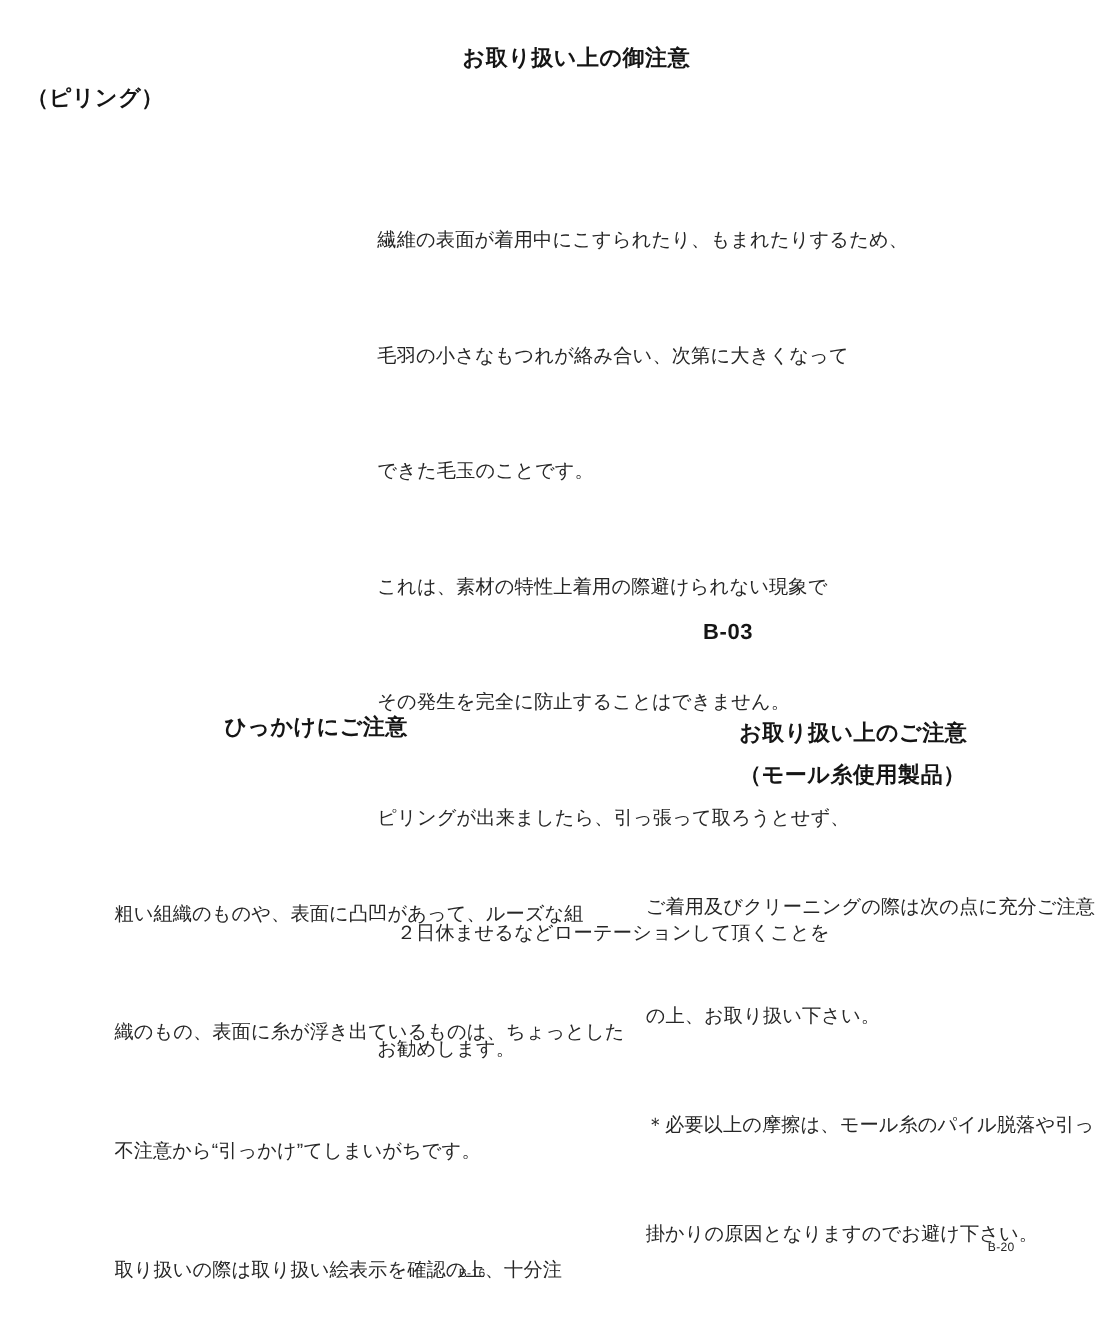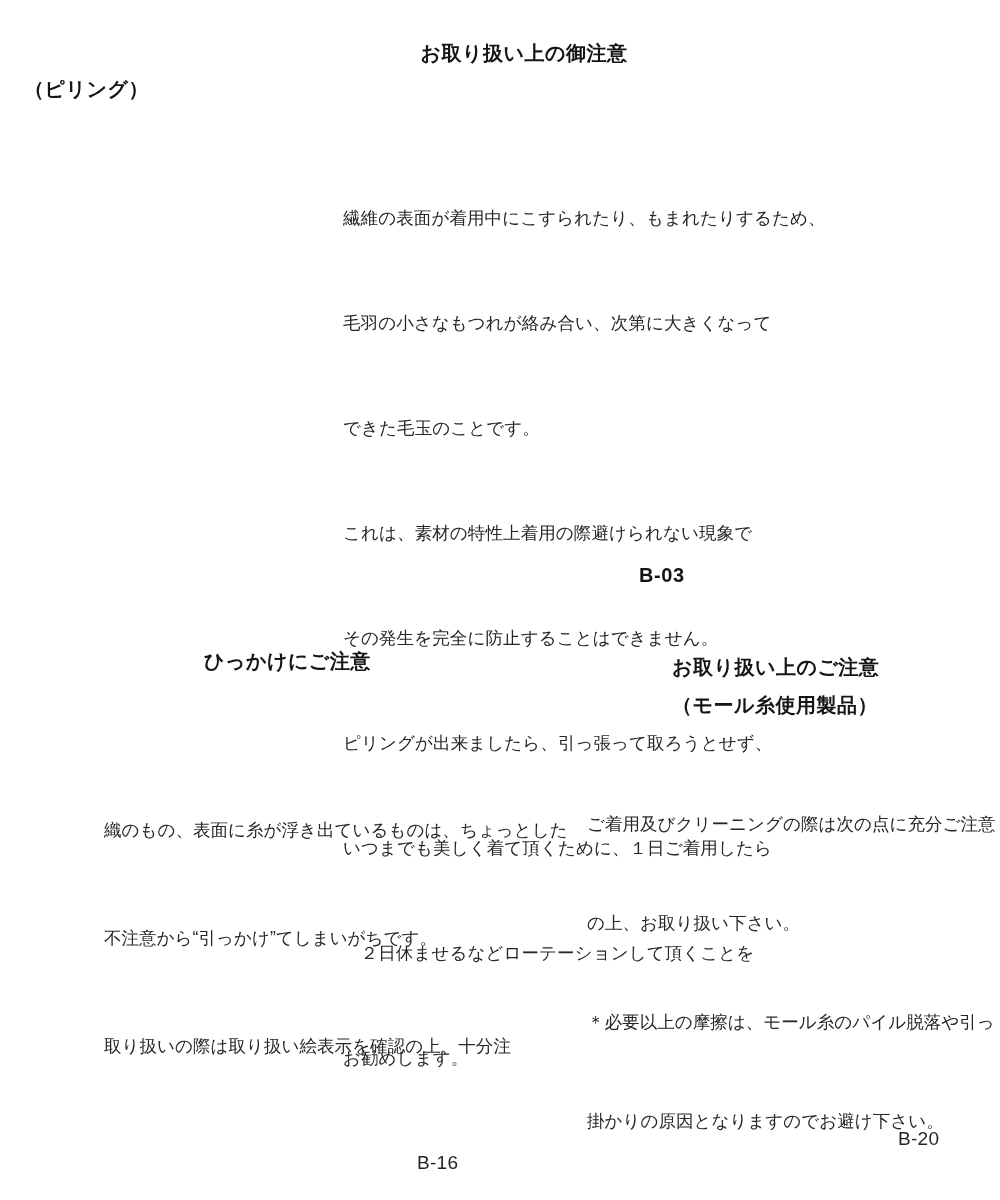--- a/index.html
+++ b/index.html
@@ -90,51 +90,51 @@
   .page-code {
     position: absolute;
     font-weight: bold;
     font-size: 20px;
     letter-spacing: 0.6px;
     color: #151515;
     white-space: nowrap;
   }
   .page-code.light {
     font-weight: normal;
-    font-size: 19px;
+    font-size: 11px;
     letter-spacing: 0.3px;
     color: #262626;
   }
 </style>
 </head>
 <body>
 
 <div class="page">
 
   <div class="heading" style="left:0; top:40px; width:1000px; text-align:center;">お取り扱い上の御注意</div>
 
   <div class="heading-line2" style="left:0; top:76px; width:1000px; text-align:left;">（ピリング）</div>
 
   <div id="sec-piling-body" class="body-block">
     <span class="body-line">繊維の表面が着用中にこすられたり、もまれたりするため、</span>
     <span class="body-line">毛羽の小さなもつれが絡み合い、次第に大きくなって</span>
     <span class="body-line">できた毛玉のことです。</span>
     <span class="body-line">これは、素材の特性上着用の際避けられない現象で</span>
     <span class="body-line">その発生を完全に防止することはできません。</span>
     <span class="body-line">ピリングが出来ましたら、引っ張って取ろうとせず、</span>
-    <span class="body-line">いつまでも美しく着て頂くために、１日ご着用したら</span>
     <span class="body-line">　２日休ませるなどローテーションして頂くことを</span>
     <span class="body-line">お勧めします。</span>
   </div>
 
   <div class="page-code" style="left:615px; top:564px;">B-03</div>
 
   <div class="heading" style="left:180px; top:648px;">ひっかけにご注意</div>
 
   <div id="sec-hikkake-body" class="body-block">
+    <span class="body-line">粗い組織のものや、表面に凸凹があって、ルーズな組</span>
     <span class="body-line">織のもの、表面に糸が浮き出ているものは、ちょっとした</span>
     <span class="body-line">不注意から“引っかけ”てしまいがちです。</span>
     <span class="body-line">取り扱いの際は取り扱い絵表示を確認の上、十分注</span>
     
     
     
     
     
     
     

